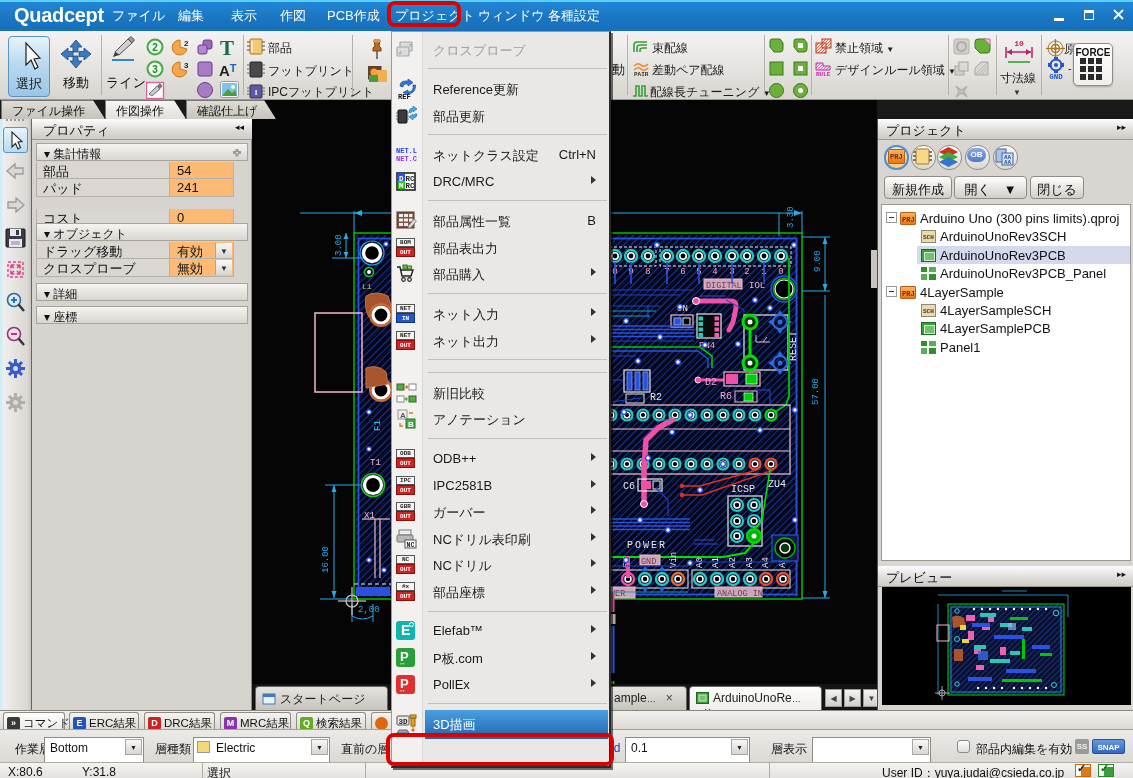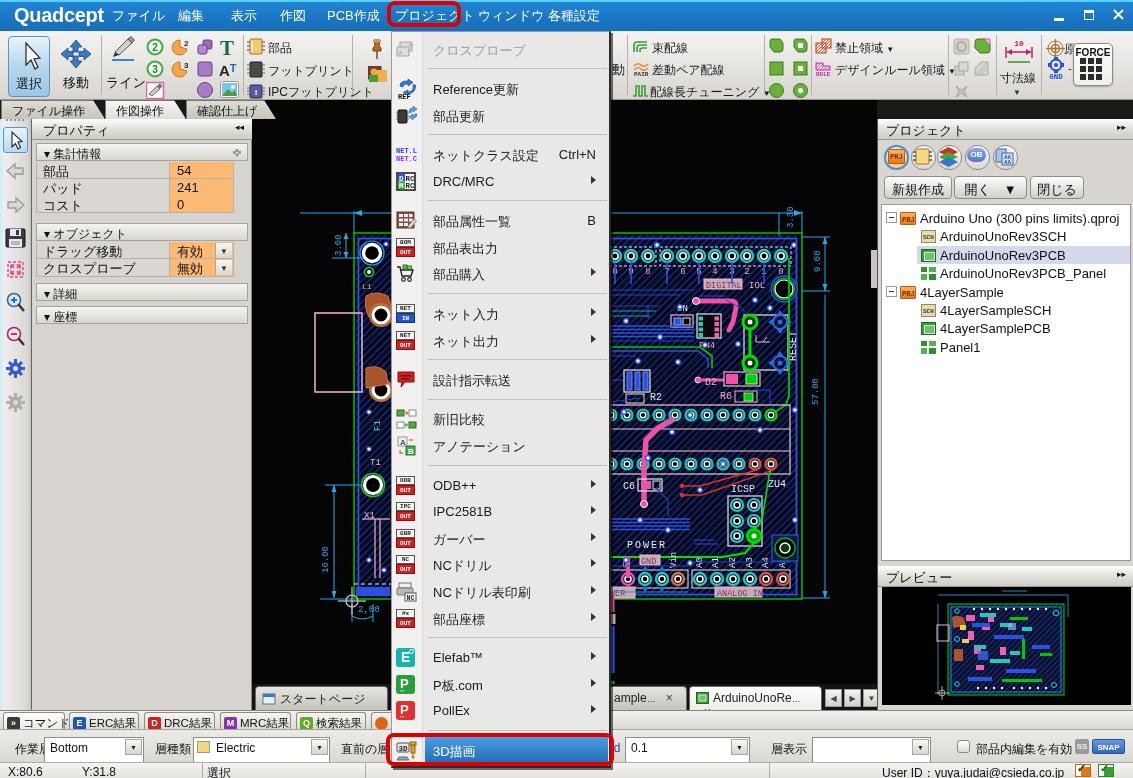--- a/index.html
+++ b/index.html
@@ -505,21 +505,21 @@
         </g>
       </svg></div>
   <div class="prow" style="top:43px;">
       <div class="plab">部品</div>
       <div class="pval">54</div>
     </div>
   <div class="prow" style="top:60.4px;">
       <div class="plab">パッド</div>
       <div class="pval">241</div>
     </div>
-  <div class="prow" style="top:77px;">
+  <div class="prow" style="top:90px;">
       <div class="plab">コスト</div>
       <div class="pval">0</div>
     </div>
   <div class="sechead" style="top:104px;">▾ オブジェクト</div>
   <div class="prow" style="top:123px;">
       <div class="plab">ドラッグ移動</div>
       <div class="pval">有効<div class="pdrop">▼</div></div>
     </div>
   <div class="prow" style="top:140.4px;">
       <div class="plab">クロスプローブ</div>
@@ -1213,30 +1213,20 @@
         <div class="ico" id="ic-nout">
           <div class="out2">
             <span class="t" style="font-size:6px;">NET</span>
             <span class="b" style="background:#cc2222; border-color:#881111;">OUT</span>
           </div>
         </div>
         <div class="txt">ネット出力</div>
         <div class="sub"></div>
       </div>
     <div class="msep"></div>
-    <div class="mi">
-        <div class="ico" id="ic-sj"><svg width="20" height="19">
-            <path d="M2 2 L18 2 L18 12 L9 12 L5 17 L6 12 L2 12 Z" fill="#cc2222" stroke="#881111"></path>
-            <g fill="#771111">
-              <rect x="5" y="5" width="10" height="1.6"></rect>
-              <rect x="5" y="8" width="8" height="1.6"></rect>
-            </g>
-          </svg></div>
-        <div class="txt">設計指示転送</div>
-      </div>
     <div class="msep"></div>
     <div class="mi">
         <div class="ico" id="ic-cmp"><svg width="21" height="20">
             <g fill="#55aa44" stroke="#336622">
               <rect x="1" y="1" width="7" height="6"></rect>
               <rect x="13" y="13" width="7" height="6"></rect>
             </g>
             <g fill="#fff" stroke="#888">
               <rect x="13" y="1" width="7" height="6"></rect>
               <rect x="1" y="13" width="7" height="6"></rect>
@@ -1281,37 +1271,37 @@
         <div class="ico" id="ic-gbr">
           <div class="out2">
             <span class="t" style="font-size:6px;">GBR</span>
             <span class="b" style="background:#cc2222; border-color:#881111;">OUT</span>
           </div>
         </div>
         <div class="txt">ガーバー</div>
         <div class="sub"></div>
       </div>
     <div class="mi">
+        <div class="ico" id="ic-ncp"><svg width="21" height="20">
+            <rect x="3" y="1" width="12" height="5" fill="#eee" stroke="#777"></rect>
+            <rect x="1" y="6" width="16" height="7" rx="1" fill="#b8b8b8" stroke="#777"></rect>
+            <rect x="9" y="11" width="11" height="8" fill="#fff" stroke="#555"></rect>
+            <text x="10.5" y="17.5" font-size="6.5" font-weight="bold" fill="#222" font-family="Liberation Mono">NC</text>
+          </svg></div>
+        <div class="txt">NCドリル表印刷</div>
+        <div class="sub"></div>
+      </div>
+    <div class="mi">
         <div class="ico" id="ic-nc">
           <div class="out2">
             <span class="t" style="font-size:6px;">NC</span>
             <span class="b" style="background:#cc2222; border-color:#881111;">OUT</span>
           </div>
         </div>
         <div class="txt">NCドリル</div>
-        <div class="sub"></div>
-      </div>
-    <div class="mi">
-        <div class="ico" id="ic-ncp"><svg width="21" height="20">
-            <rect x="3" y="1" width="12" height="5" fill="#eee" stroke="#777"></rect>
-            <rect x="1" y="6" width="16" height="7" rx="1" fill="#b8b8b8" stroke="#777"></rect>
-            <rect x="9" y="11" width="11" height="8" fill="#fff" stroke="#555"></rect>
-            <text x="10.5" y="17.5" font-size="6.5" font-weight="bold" fill="#222" font-family="Liberation Mono">NC</text>
-          </svg></div>
-        <div class="txt">NCドリル表印刷</div>
         <div class="sub"></div>
       </div>
     <div class="mi">
         <div class="ico" id="ic-zh">
           <div class="out2">
             <span class="t" style="font-size:6px;">#x</span>
             <span class="b" style="background:#cc2222; border-color:#881111;">OUT</span>
           </div>
         </div>
         <div class="txt">部品座標</div>

